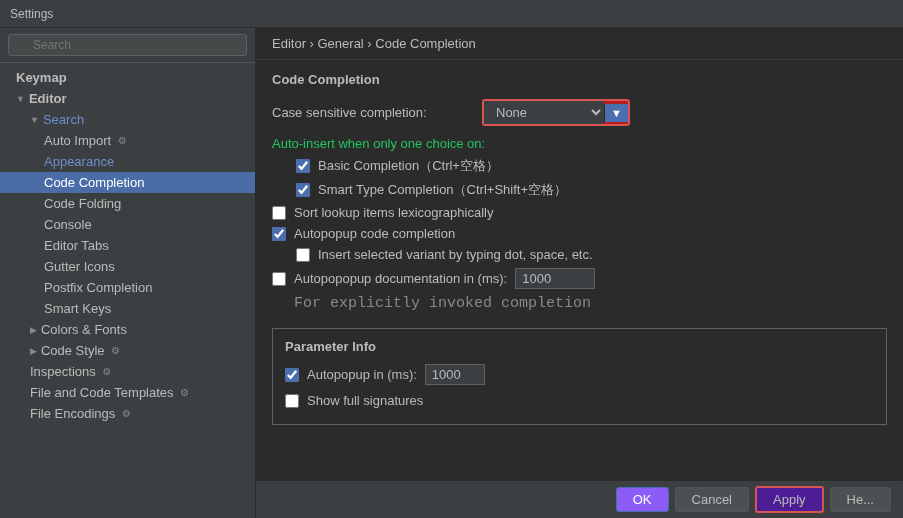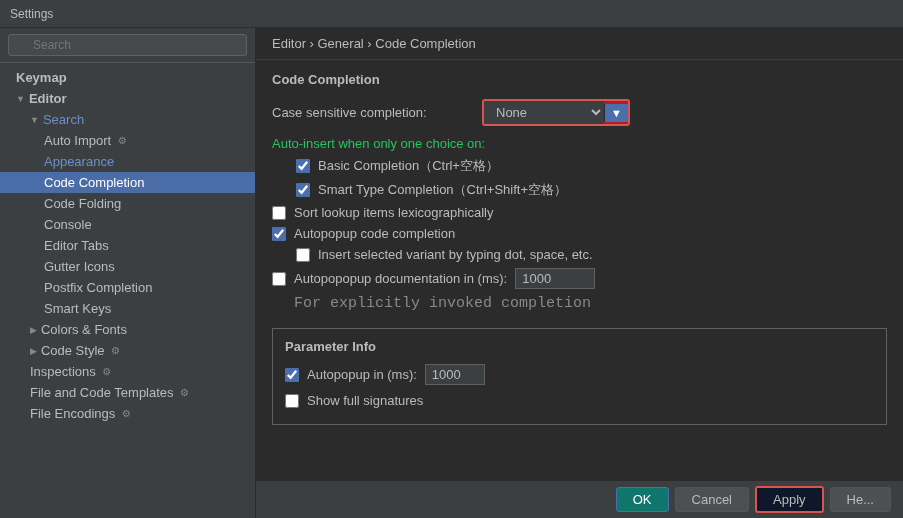--- a/index.html
+++ b/index.html
@@ -212,26 +212,26 @@
     .btn {
       padding: 4px 16px;
       border-radius: 3px;
       border: 1px solid #555;
       font-size: 13px;
       cursor: pointer;
       color: #bbb;
       background: #4c5052;
     }
     .btn-primary {
-      background: #0f766e;
+      background: #8b5cf6;
       border-color: #4b6eaf;
       color: #fff;
     }
     .btn-apply {
-      background: #0f172a;
+      background: #4c1d95;
       border: 2px solid #d9534f;
       color: #bbb;
     }
   </style>
 </head>
 <body>
 
 <div class="title-bar">
   <span>Settings</span>
 </div>

